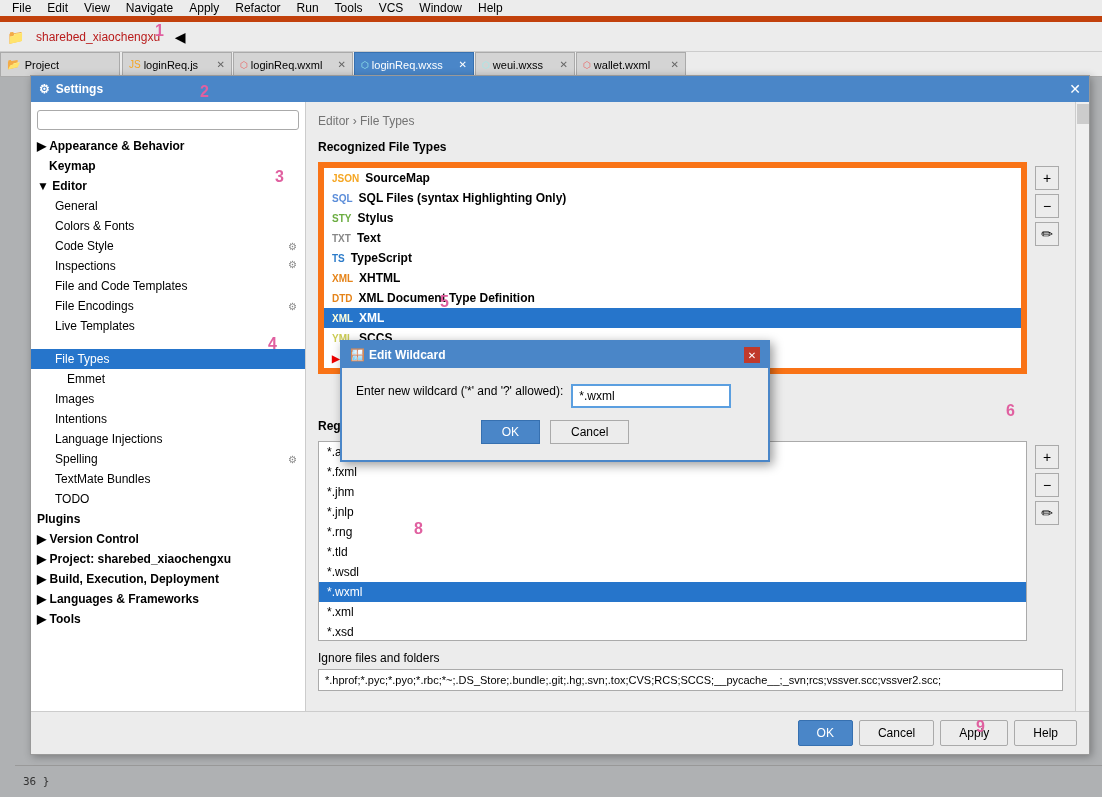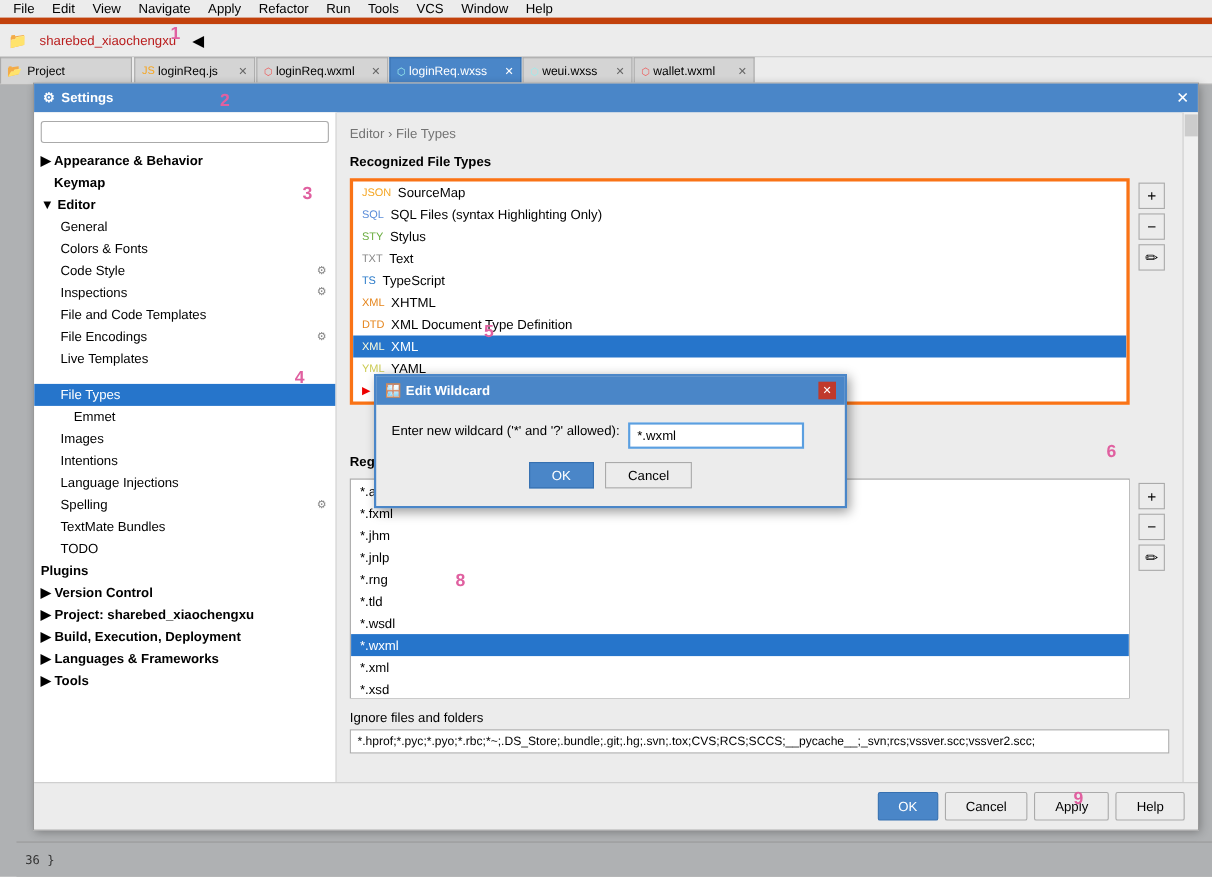--- a/index.html
+++ b/index.html
@@ -28,21 +28,21 @@
     .tree-item.selected { background: #2675CB; color: #fff; margin-top: 13px; }
     .tree-item.parent { font-weight: bold; padding-left: 6px; }
     .tree-item.child { padding-left: 24px; }
     .tree-item.child2 { padding-left: 36px; }
 
     
     .settings-content { flex: 1; display: flex; flex-direction: column; padding: 12px; overflow-y: auto; }
     .breadcrumb { font-size: 12px; color: #737373; margin-bottom: 12px; }
     .section-title { font-size: 12px; font-weight: bold; margin-bottom: 8px; color: #000; }
 
-    .file-types-list { border: 3px solid #f97316; background: #fff; overflow-y: auto; max-height: 230px; }
+    .file-types-list { border: 6px solid #f97316; background: #fff; overflow-y: auto; max-height: 230px; font-weight: bold; }
     .file-type-item { padding: 3px 8px; cursor: pointer; font-size: 12px; display: flex; align-items: center; gap: 6px; }
     .file-type-item.selected { background: #2675CB; color: #fff; }
 
     .right-actions { display: flex; flex-direction: column; gap: 4px; padding: 4px; }
     .action-btn { width: 24px; height: 24px; border: 1px solid #AAA; background: #ECECEC; cursor: pointer; display: flex; align-items: center; justify-content: center; font-size: 14px; }
 
     
     .patterns-list { border: 1px solid #AAA; background: #fff; overflow-y: auto; height: 200px; }
     .pattern-item { padding: 3px 8px; cursor: pointer; font-size: 12px; }
     .pattern-item.selected { background: #2675CB; color: #fff; }
@@ -282,21 +282,21 @@
             <div class="file-type-item">
               <span style="color:#E5841A; font-size:10px;">DTD</span>
               <span>XML Document Type Definition</span>
             </div>
             <div class="file-type-item selected">
               <span style="color:#FFD; font-size:10px;">XML</span>
               <span>XML</span>
             </div>
             <div class="file-type-item">
               <span style="color:#CC5; font-size:10px;">YML</span>
-              <span>YAML</span>
+              <span>SCCS</span>
             </div>
             <div class="file-type-item">
               <span style="color:#E00; font-size:10px;">▶</span>
               <span>YouTube</span>
             </div>
           </div>
           <div class="right-actions">
             <button class="action-btn" title="Add">+</button>
             <button class="action-btn" title="Remove">−</button>
             <button class="action-btn" title="Edit">✏</button>

